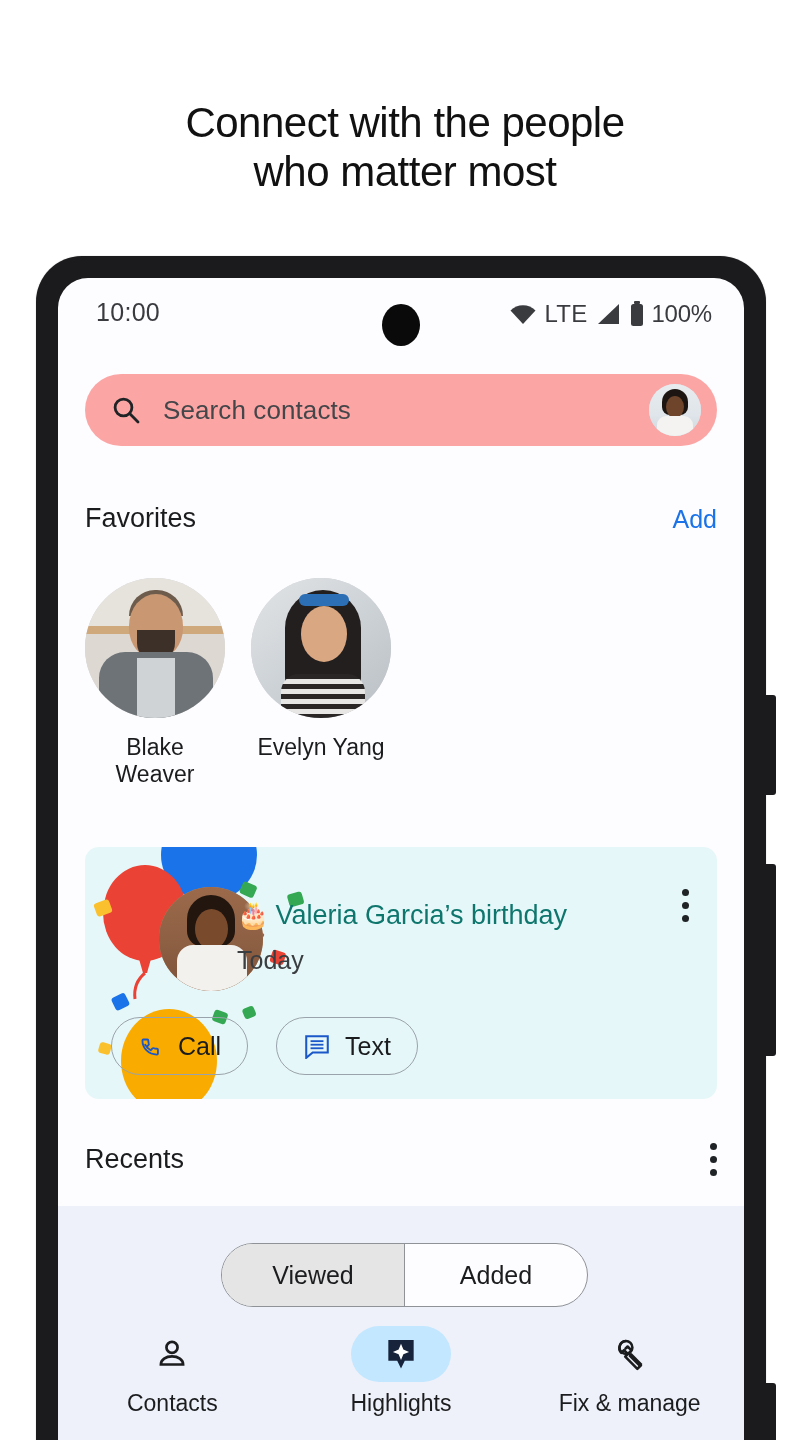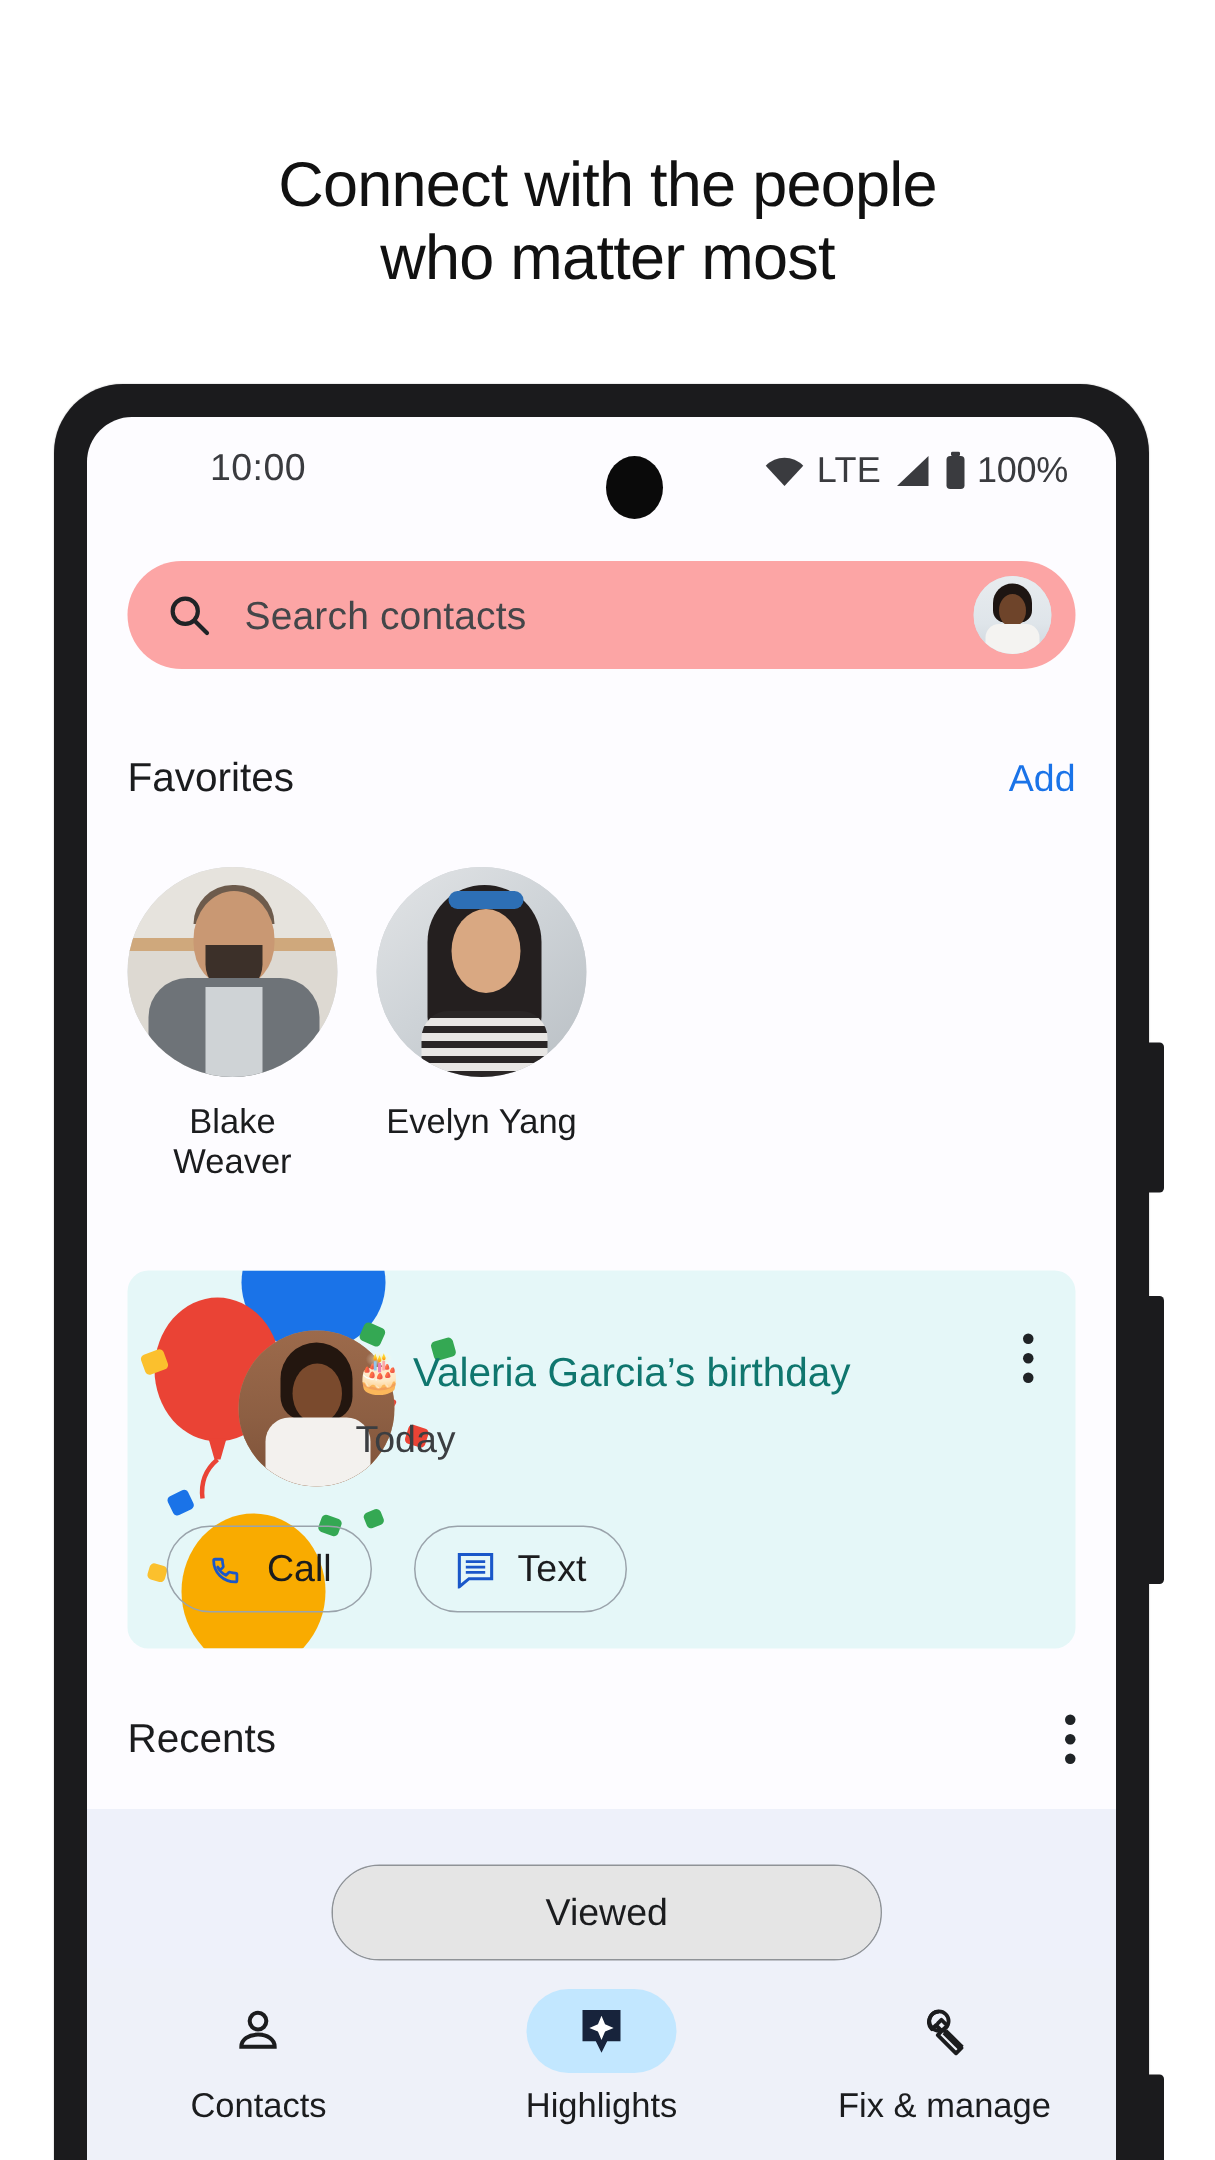--- a/index.html
+++ b/index.html
@@ -36,21 +36,20 @@
   .side-btn.vol { top: 695px; height: 100px; }
   .side-btn.pwr { top: 864px; height: 192px; }
   .side-btn.low { top: 1383px; height: 60px; }
 
   .screen {
     position: absolute; left: 58px; top: 278px;
     width: 686px; height: 1162px;
     background: #fdfcff;
     border-radius: 30px 30px 0 0;
     overflow: hidden;
-    padding-left: 44px;
   }
 
   
   .statusbar {
     position: relative; height: 70px; width: 100%;
     display: flex; align-items: center;
   }
   .status-time {
     position: absolute; left: 38px; top: 20px;
     font-size: 25px; color: #3a3b3f; letter-spacing: .3px;
@@ -377,20 +376,21 @@
           <i></i>
           <i></i>
           <i></i>
         </span>
     </div>
 
     <div class="recents-panel">
       <div class="recents-white"></div>
       <div class="seg">
         <div class="seg-item active">Viewed</div>
+        <div class="seg-item">Added</div>
       </div>
 
       <div class="bottomnav">
         <div class="nav-item">
           <div class="nav-pill">
             <span>
               <svg width="36" height="36" viewBox="0 0 24 24">
                   <circle cx="12" cy="7.6" r="3.7" fill="none" stroke="#1b1c1e" stroke-width="1.8"></circle>
                   <path d="M4.6 19c0-3.3 3.3-5.4 7.4-5.4s7.4 2.1 7.4 5.4z" fill="none" stroke="#1b1c1e" stroke-width="1.8"></path>
                 </svg>

